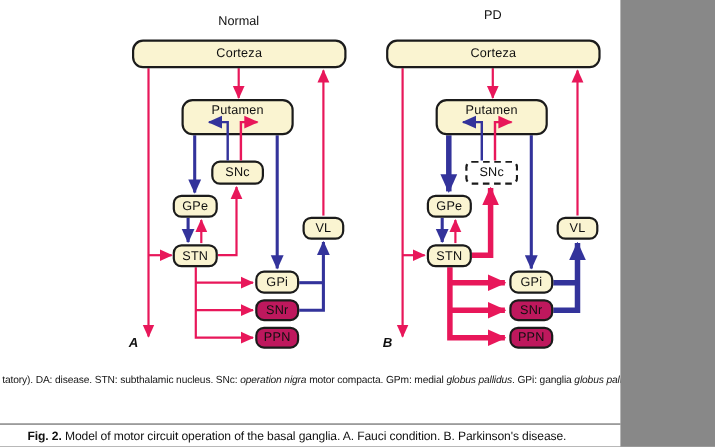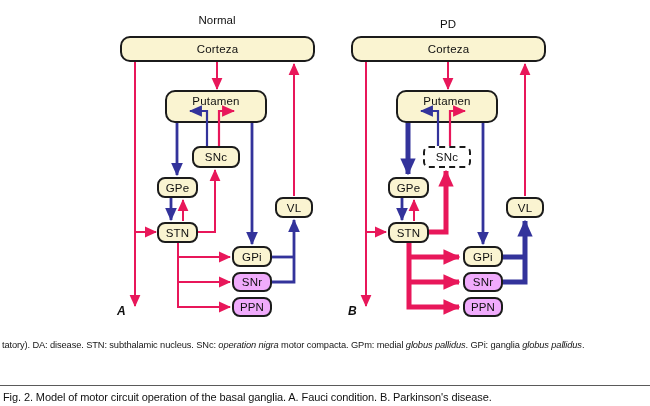--- a/index.html
+++ b/index.html
@@ -4,41 +4,41 @@
 <style>
   :root{
     --red:#E8175A;
     --blue:#33339B;
     --boxfill:#FAF4D1;
     --boxborder:#1B1B1B;
     --bg:#FFFFFF;
   }
   html,body{margin:0;padding:0;background:#888;}
   #stage{
-    position:relative;width:650px;height:406px;background:var(--bg);
+    position:relative;width:564px;height:406px;background:var(--bg);
     font-family:"Liberation Sans", sans-serif;color:#111;overflow:hidden;
   }
   svg.arrow-layer{position:absolute;left:0;top:0;z-index:1;}
   svg#arrows-over{z-index:3;pointer-events:none;}
   .re{stroke:var(--red);fill:none;}
   .in{stroke:var(--blue);fill:none;}
   .w2{stroke-width:2px;}
   .w22{stroke-width:2.2px;}
   .w28{stroke-width:2.8px;}
   .w5{stroke-width:5px;}
   .mfr{fill:var(--red);}
   .mfb{fill:var(--blue);}
   .box{
     position:absolute;box-sizing:border-box;z-index:2;
     border:2px solid var(--boxborder);border-radius:8px;background:var(--boxfill);
     display:flex;align-items:center;justify-content:center;
     font-size:11.5px;letter-spacing:.2px;color:#101010;
   }
   .box.big{border-radius:10px;}
-  .box.white{background:#f0abfc;}
+  .box.white{background:#be185d;}
   .box.degen{background:#fff;border-style:dashed;border-radius:6px;}
   .box.pt{align-items:flex-start;padding-top:3px;}
   .diagram-title{
     position:absolute;z-index:4;font-size:11.5px;color:#101010;
     transform:translateX(-50%);white-space:nowrap;
   }
   .panel-label{
     position:absolute;z-index:4;font-size:12px;font-weight:bold;font-style:italic;color:#101010;
   }
   .legend{
@@ -102,21 +102,21 @@
       <path class="re w2" d="M525,196 V64" marker-end="url(#mr)"></path>
       <path class="in w5" d="M408,123 V174" marker-end="url(#mbT)"></path>
       <path class="in w28" d="M483,123 V244" marker-end="url(#mb)"></path>
       <path class="in w28" d="M402,198 V220" marker-end="url(#mb)"></path>
       <path class="in w5" d="M503,282 H525 V221" marker-end="url(#mbT)"></path>
       <path class="in w5" d="M503,257 H525"></path>
     </g>
   </svg>
 
   <div class="diagram-title" style="left:217px;top:14px">Normal</div>
-  <div class="diagram-title" style="left:448px;top:18px">PD</div>
+  <div class="diagram-title" style="left:448px;top:8px">PD</div>
 
   <div class="box big" style="left:120px;top:36px;width:195px;height:26px">Corteza</div>
   <div class="box big pt" style="left:165px;top:90px;width:102px;height:33px">Putamen</div>
   <div class="box" style="left:192px;top:146px;width:48px;height:22px">SNc</div>
   <div class="box" style="left:157px;top:177px;width:41px;height:21px">GPe</div>
   <div class="box" style="left:157px;top:222px;width:41px;height:21px">STN</div>
   <div class="box" style="left:275px;top:197px;width:38px;height:21px">VL</div>
   <div class="box" style="left:232px;top:246px;width:40px;height:21px">GPi</div>
   <div class="box white" style="left:232px;top:272px;width:40px;height:20px">SNr</div>
   <div class="box white" style="left:232px;top:297px;width:40px;height:20px">PPN</div>
@@ -147,15 +147,15 @@
     <path class="in w22" d="M438,146 V111 H421" marker-end="url(#mb2)"></path>
     <path class="re w22" d="M450,146 V111 H465" marker-end="url(#mr2)"></path>
   </svg>
 
   <div class="legend">
     <div class="legend-line"><span>tatory). DA: disease. STN: subthalamic nucleus. SNc: </span><span style="font-style: italic;">operation nigra</span><span> motor compacta. GPm: medial </span><span style="font-style: italic;">globus pallidus</span><span>. GPi: ganglia </span><span style="font-style: italic;">globus pallidus</span><span>.</span></div>
   </div>
 
   <div class="rule"></div>
 
-  <div class="fig-caption"><span style="font-weight: normal;">Fig. 2.</span><span>  Model of motor circuit operation of the basal ganglia. A. Fauci condition. B. Parkinson's disease.</span></div>
+  <div class="fig-caption"><span style="font-weight: bold; margin-left: 22px;">Fig. 2.</span><span>  Model of motor circuit operation of the basal ganglia. A. Fauci condition. B. Parkinson's disease.</span></div>
 
 </div>
 
 </body></html>

